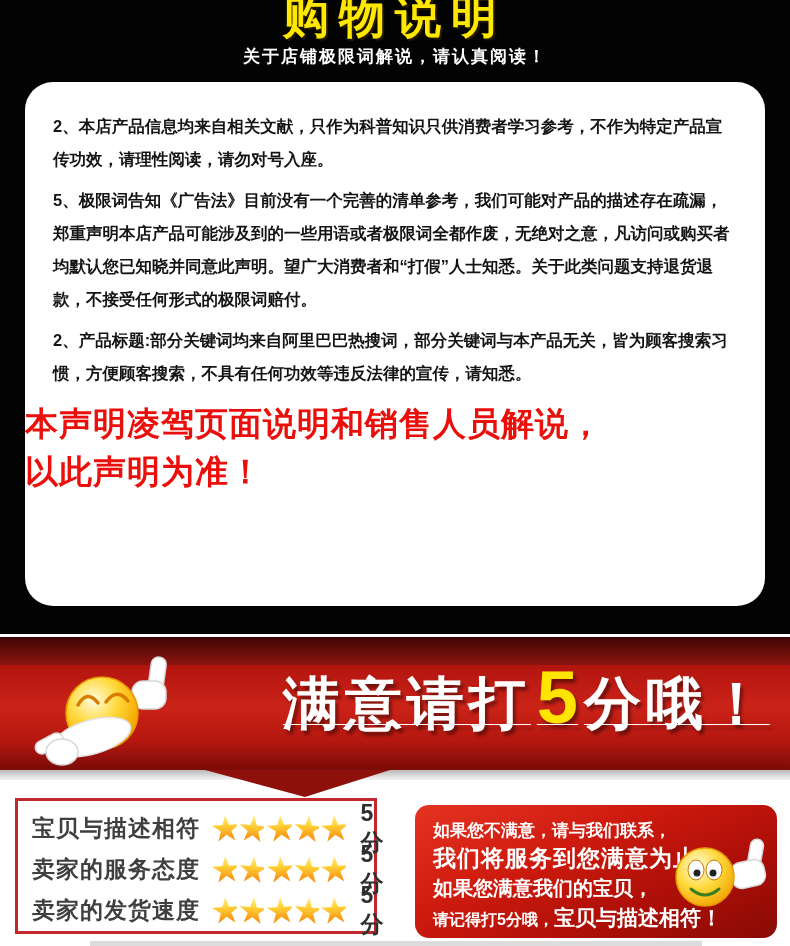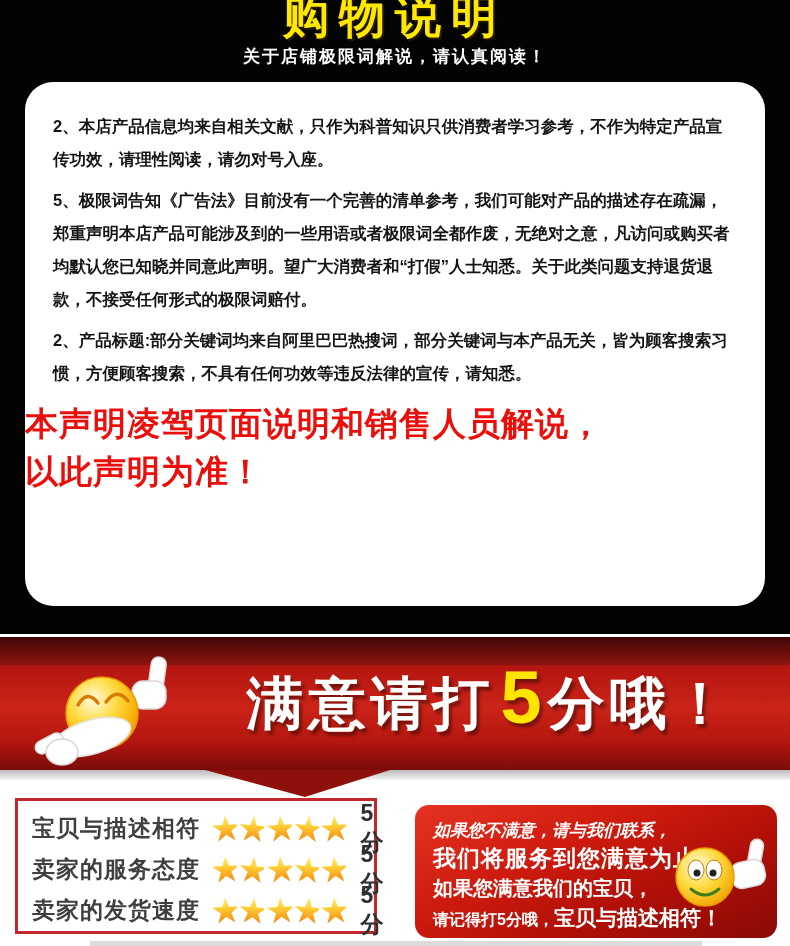--- a/index.html
+++ b/index.html
@@ -44,23 +44,24 @@
   .red-banner { position:absolute; top:637px; left:0; width:790px; height:133px; }
   .banner-strip { position:absolute; top:0; left:0; width:100%; height:28px;
     background:linear-gradient(180deg,#3f0605 0%,#6b0e0a 55%,#8c1410 100%); }
   .banner-main { position:absolute; top:28px; left:0; width:100%; height:105px;
     background:linear-gradient(180deg,#b2150f 0%,#cb2318 40%,#b5170f 72%,#7a0b08 100%); }
   .banner-under { position:absolute; top:770px; left:0; width:790px; height:10px;
     background:linear-gradient(180deg,#b9b9b9 0%,#f4f4f4 100%); }
   .banner-tail { position:absolute; top:133px; left:205px; width:185px; height:27px;
     background:#8e100b; clip-path:polygon(0 0,100% 0,54% 100%); z-index:3; }
   .banner-text {
-    position:absolute; top:18px; left:210px; width:560px; text-align:center; z-index:4;
+    position:absolute; top:18px; left:210px; width:560px; text-align:right; z-index:4;
     color:#ffffff; font-weight:800; letter-spacing:5px;
     text-shadow:3px 4px 3px rgba(0,0,0,.38);
+    text-decoration:underline;
   }
   .banner-text .zh { font-size:57px; }
   .banner-text .five { font-size:74px; color:#ffe400; letter-spacing:0; padding:0 6px; }
   .banner-smiley { position:absolute; top:16px; left:32px; width:158px; height:122px; z-index:5; overflow:visible; }
 
   
   .ratings-box {
     position:absolute; top:798px; left:15px; width:362px; height:136px;
     background:#ffffff; border:3px solid #c1272d; padding:7px 0 0 14px;
   }
@@ -75,21 +76,21 @@
   }
   .star:nth-child(even){ transform:rotate(5deg); }
   .rating-score { font-size:23px; font-weight:bold; color:#2f2f2f; margin-left:8px; }
 
   
   .promise-box {
     position:absolute; top:805px; left:415px; width:362px; height:133px;
     border-radius:14px; color:#ffffff; padding:13px 14px 0 18px;
     background:linear-gradient(155deg,#e53322 0%,#cd1a0e 38%,#b01008 65%,#8a0a05 100%);
   }
-  .promise-l1 { font-size:17px; font-weight:bold; line-height:25px;font-style:italic; }
+  .promise-l1 { font-size:17px; font-weight:bold; line-height:25px; }
   .promise-l2 { font-size:23px; font-weight:800; line-height:31px; letter-spacing:1px; }
   .promise-l3 { font-size:20px; font-weight:800; line-height:29px; }
   .promise-l4 { line-height:29px; white-space:nowrap; }
   .promise-l4 .small { font-size:16px; font-weight:bold; }
   .promise-l4 .big { font-size:21px; font-weight:800; }
   .promise-smiley { position:absolute; top:32px; right:4px; width:102px; height:72px; overflow:visible; }
 
   .bottom-strip { position:absolute; bottom:0; left:90px; width:612px; height:5px; background:#dcdcdc; }
 </style>
 </head>

